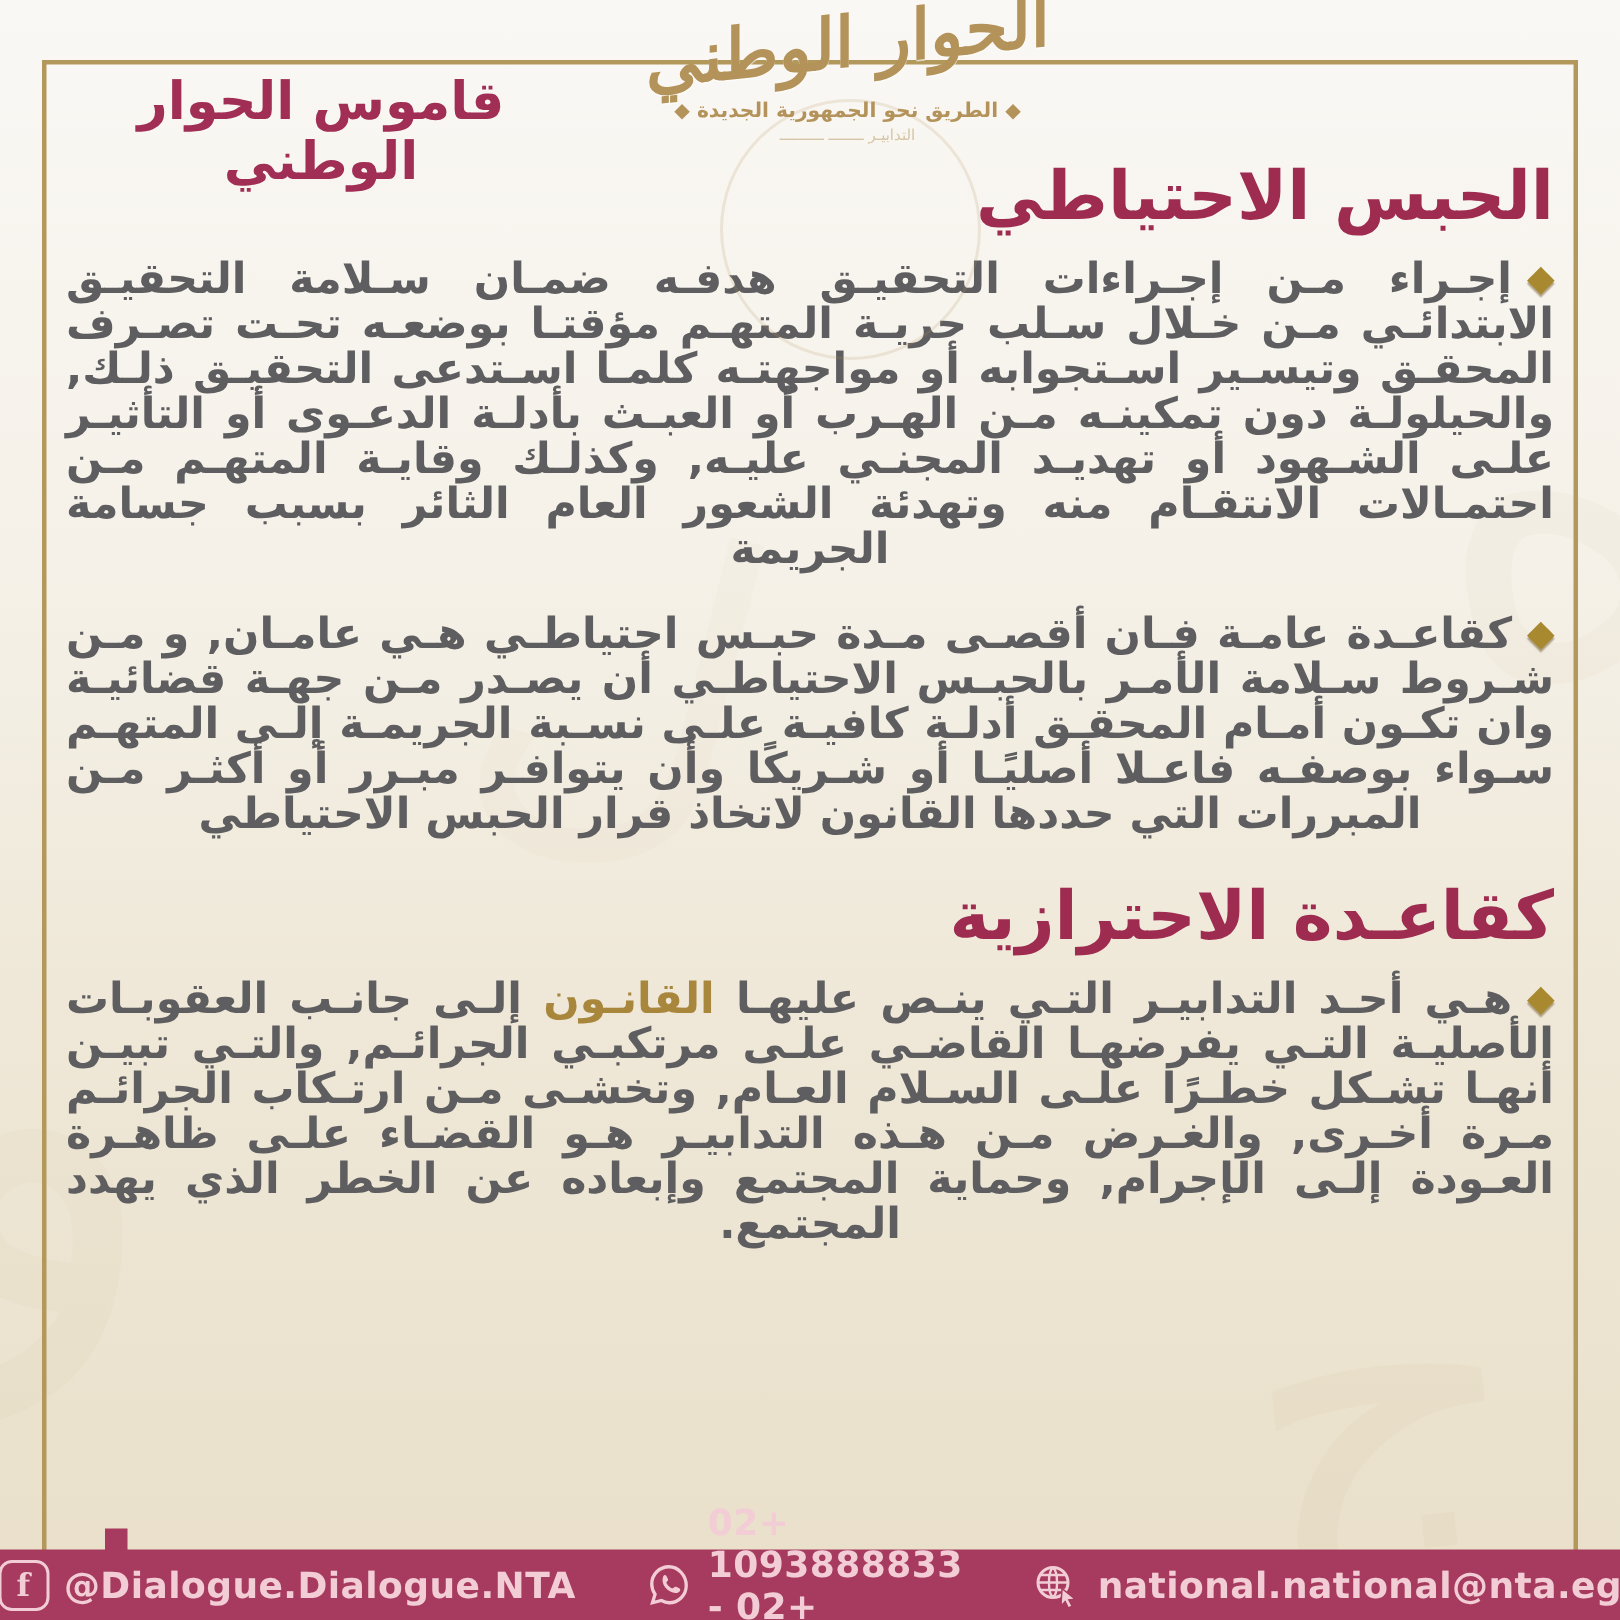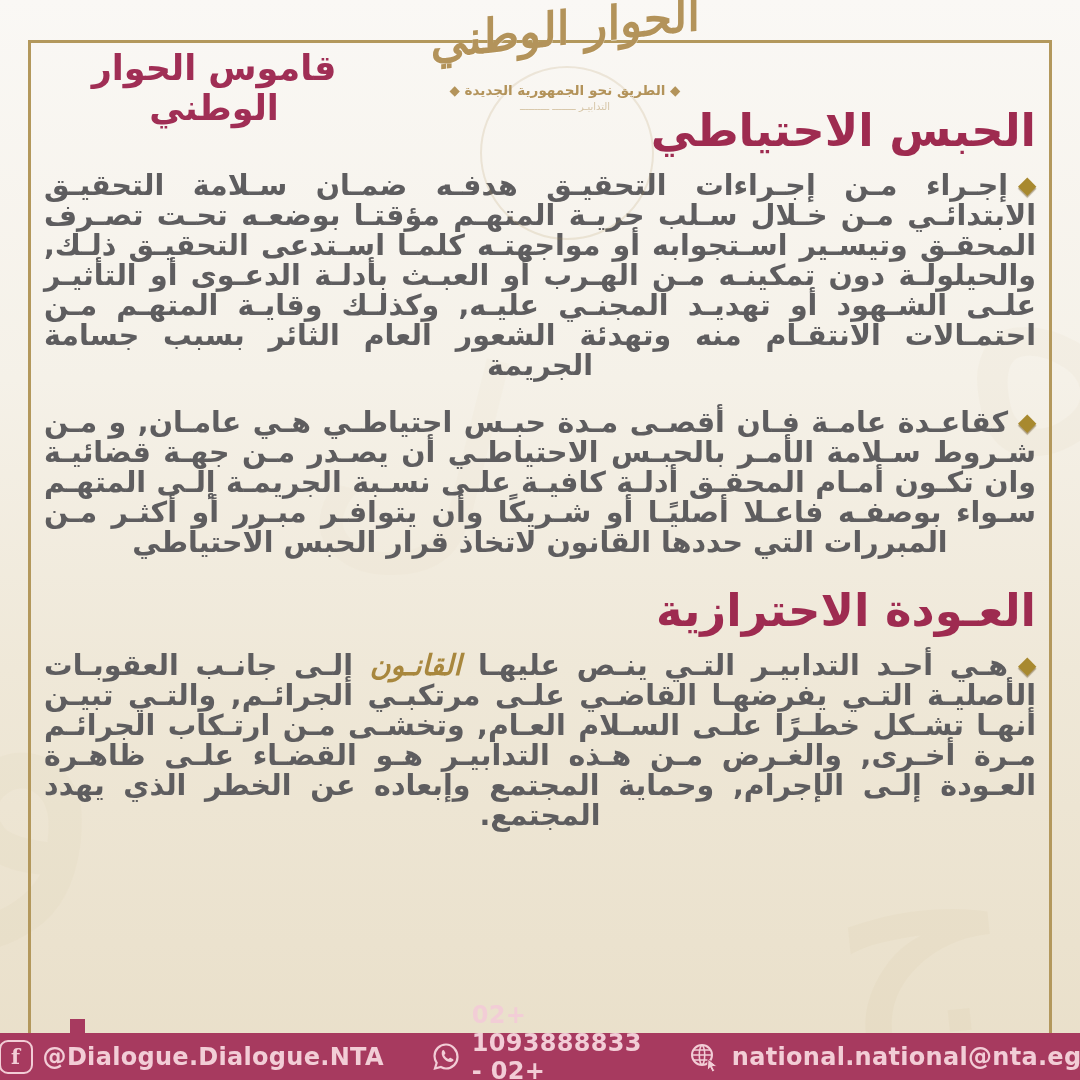--- a/index.html
+++ b/index.html
@@ -21,35 +21,35 @@
 
   .brand-title{position:absolute;left:44px;top:48px;width:340px;z-index:3;
          color:#a02e55;font-size:35px;font-weight:bold;text-align:center;direction:rtl;}
 
   .logo{position:absolute;left:420px;top:4px;width:290px;z-index:3;text-align:center;direction:rtl;}
   .logo .circle{position:absolute;left:50%;top:62px;width:170px;height:170px;margin-left:-85px;
          border:2px solid rgba(179,152,92,.18);border-radius:50%;z-index:-1;}
   .logo-calligraphy{display:inline-block;font-family:"DejaVu Serif",serif;font-weight:bold;
          font-size:46px;line-height:1.05;color:#b3935a;transform:rotate(-6deg) skewX(-6deg);
          text-shadow:0 1px 0 rgba(255,255,255,.6);}
-  .logo-tagline{margin-top:30px;font-size:13.5px;font-weight:bold;color:#b3935a;}
+  .logo-tagline{margin-top:14px;font-size:13.5px;font-weight:bold;color:#b3935a;}
   .logo-subtext{margin-top:3px;font-size:10px;color:#b3935a;opacity:.5;letter-spacing:1px;}
 
   .content{position:absolute;left:44px;right:44px;top:104px;z-index:2;direction:rtl;}
 
   .sec-heading{color:#9e2b50;font-weight:bold;font-size:45px;line-height:1.2;
          margin:0 0 12px 0;text-align:right;letter-spacing:-1px;}
   .sec-heading.h2{margin-top:6px;}
   .sec-heading.h3{margin-top:10px;}
 
   .sec-body{color:#5e5d5f;font-size:28.5px;line-height:30px;font-weight:bold;
          text-align:justify;text-align-last:center;margin:0 0 26px 0;letter-spacing:-0.5px;}
   .diamond{color:#a8892f;font-size:24px;margin-left:10px;display:inline-block;
          text-shadow:0 2px 1px rgba(90,64,10,.45);vertical-align:2px;}
-  .hl-gold{color:#a8873d;font-weight:bold;font-style:italic;}
+  .hl-gold{color:#a8873d;font-weight:bold;}
 
   .corner-mark{position:absolute;left:70px;top:1019px;width:15px;height:15px;
          background:#a73a5f;z-index:2;}
 
   .footer{position:absolute;left:0;right:0;bottom:0;height:47px;background:#a73a5f;z-index:5;
          display:flex;align-items:center;justify-content:center;gap:46px;direction:ltr;}
   .footer .item{display:flex;align-items:center;gap:10px;color:#f2cdd6;
          font-size:24px;font-weight:bold;letter-spacing:.3px;}
   .fb-badge{display:inline-flex;align-items:center;justify-content:center;width:30px;height:30px;
          border:2.5px solid #f2cdd6;border-radius:9px;color:#f2cdd6;
@@ -77,21 +77,21 @@
     <div class="logo-subtext">التدابيـر ــــــــ ــــــــــ</div>
   </div>
 
   <div class="content">
 
     <h1 class="sec-heading">الحبس الاحتياطي</h1>
     <p class="sec-body"><span class="diamond">◆</span><span>إجـراء مـن إجـراءات التحقيـق هدفـه ضمـان سـلامة التحقيـق الابتدائـي مـن خـلال سـلب حريـة المتهـم مؤقتـا بوضعـه تحـت تصـرف المحقـق وتيسـير اسـتجوابه أو مواجهتـه كلمـا اسـتدعى التحقيـق ذلـك, والحيلولـة دون تمكينـه مـن الهـرب أو العبـث بأدلـة الدعـوى أو التأثيـر علـى الشـهود أو تهديـد المجنـي عليـه, وكذلـك وقايـة المتهـم مـن احتمـالات الانتقـام منه وتهدئة الشعور العام الثائر بسبب جسامة الجريمة</span></p>
 
     <p class="sec-body"><span class="diamond">◆</span><span>كقاعـدة عامـة فـان أقصـى مـدة حبـس احتياطـي هـي عامـان, و مـن شـروط سـلامة الأمـر بالحبـس الاحتياطـي أن يصـدر مـن جهـة قضائيـة وان تكـون أمـام المحقـق أدلـة كافيـة علـى نسـبة الجريمـة إلـى المتهـم سـواء بوصفـه فاعـلا أصليًـا أو شـريكًا وأن يتوافـر مبـرر أو أكثـر مـن المبررات التي حددها القانون لاتخاذ قرار الحبس الاحتياطي</span></p>
 
-    <h2 class="sec-heading h3">العـودة الاحترازية</h2>
+    <h2 class="sec-heading h3">كقاعـدة الاحترازية</h2>
     <p class="sec-body"><span class="diamond">◆</span><span>هـي أحـد التدابيـر التـي ينـص عليهـا </span><span class="hl-gold">القانـون</span><span> إلـى جانـب العقوبـات الأصليـة التـي يفرضهـا القاضـي علـى مرتكبـي الجرائـم, والتـي تبيـن أنهـا تشـكل خطـرًا علـى السـلام العـام, وتخشـى مـن ارتـكاب الجرائـم مـرة أخـرى, والغـرض مـن هـذه التدابيـر هـو القضـاء علـى ظاهـرة العـودة إلـى الإجرام, وحماية المجتمع وإبعاده عن الخطر الذي يهدد المجتمع.</span></p>
 
   </div>
 
   <div class="corner-mark"></div>
 
   <div class="footer">
 
     <div class="item">
       <span class="fb-badge">f</span>

